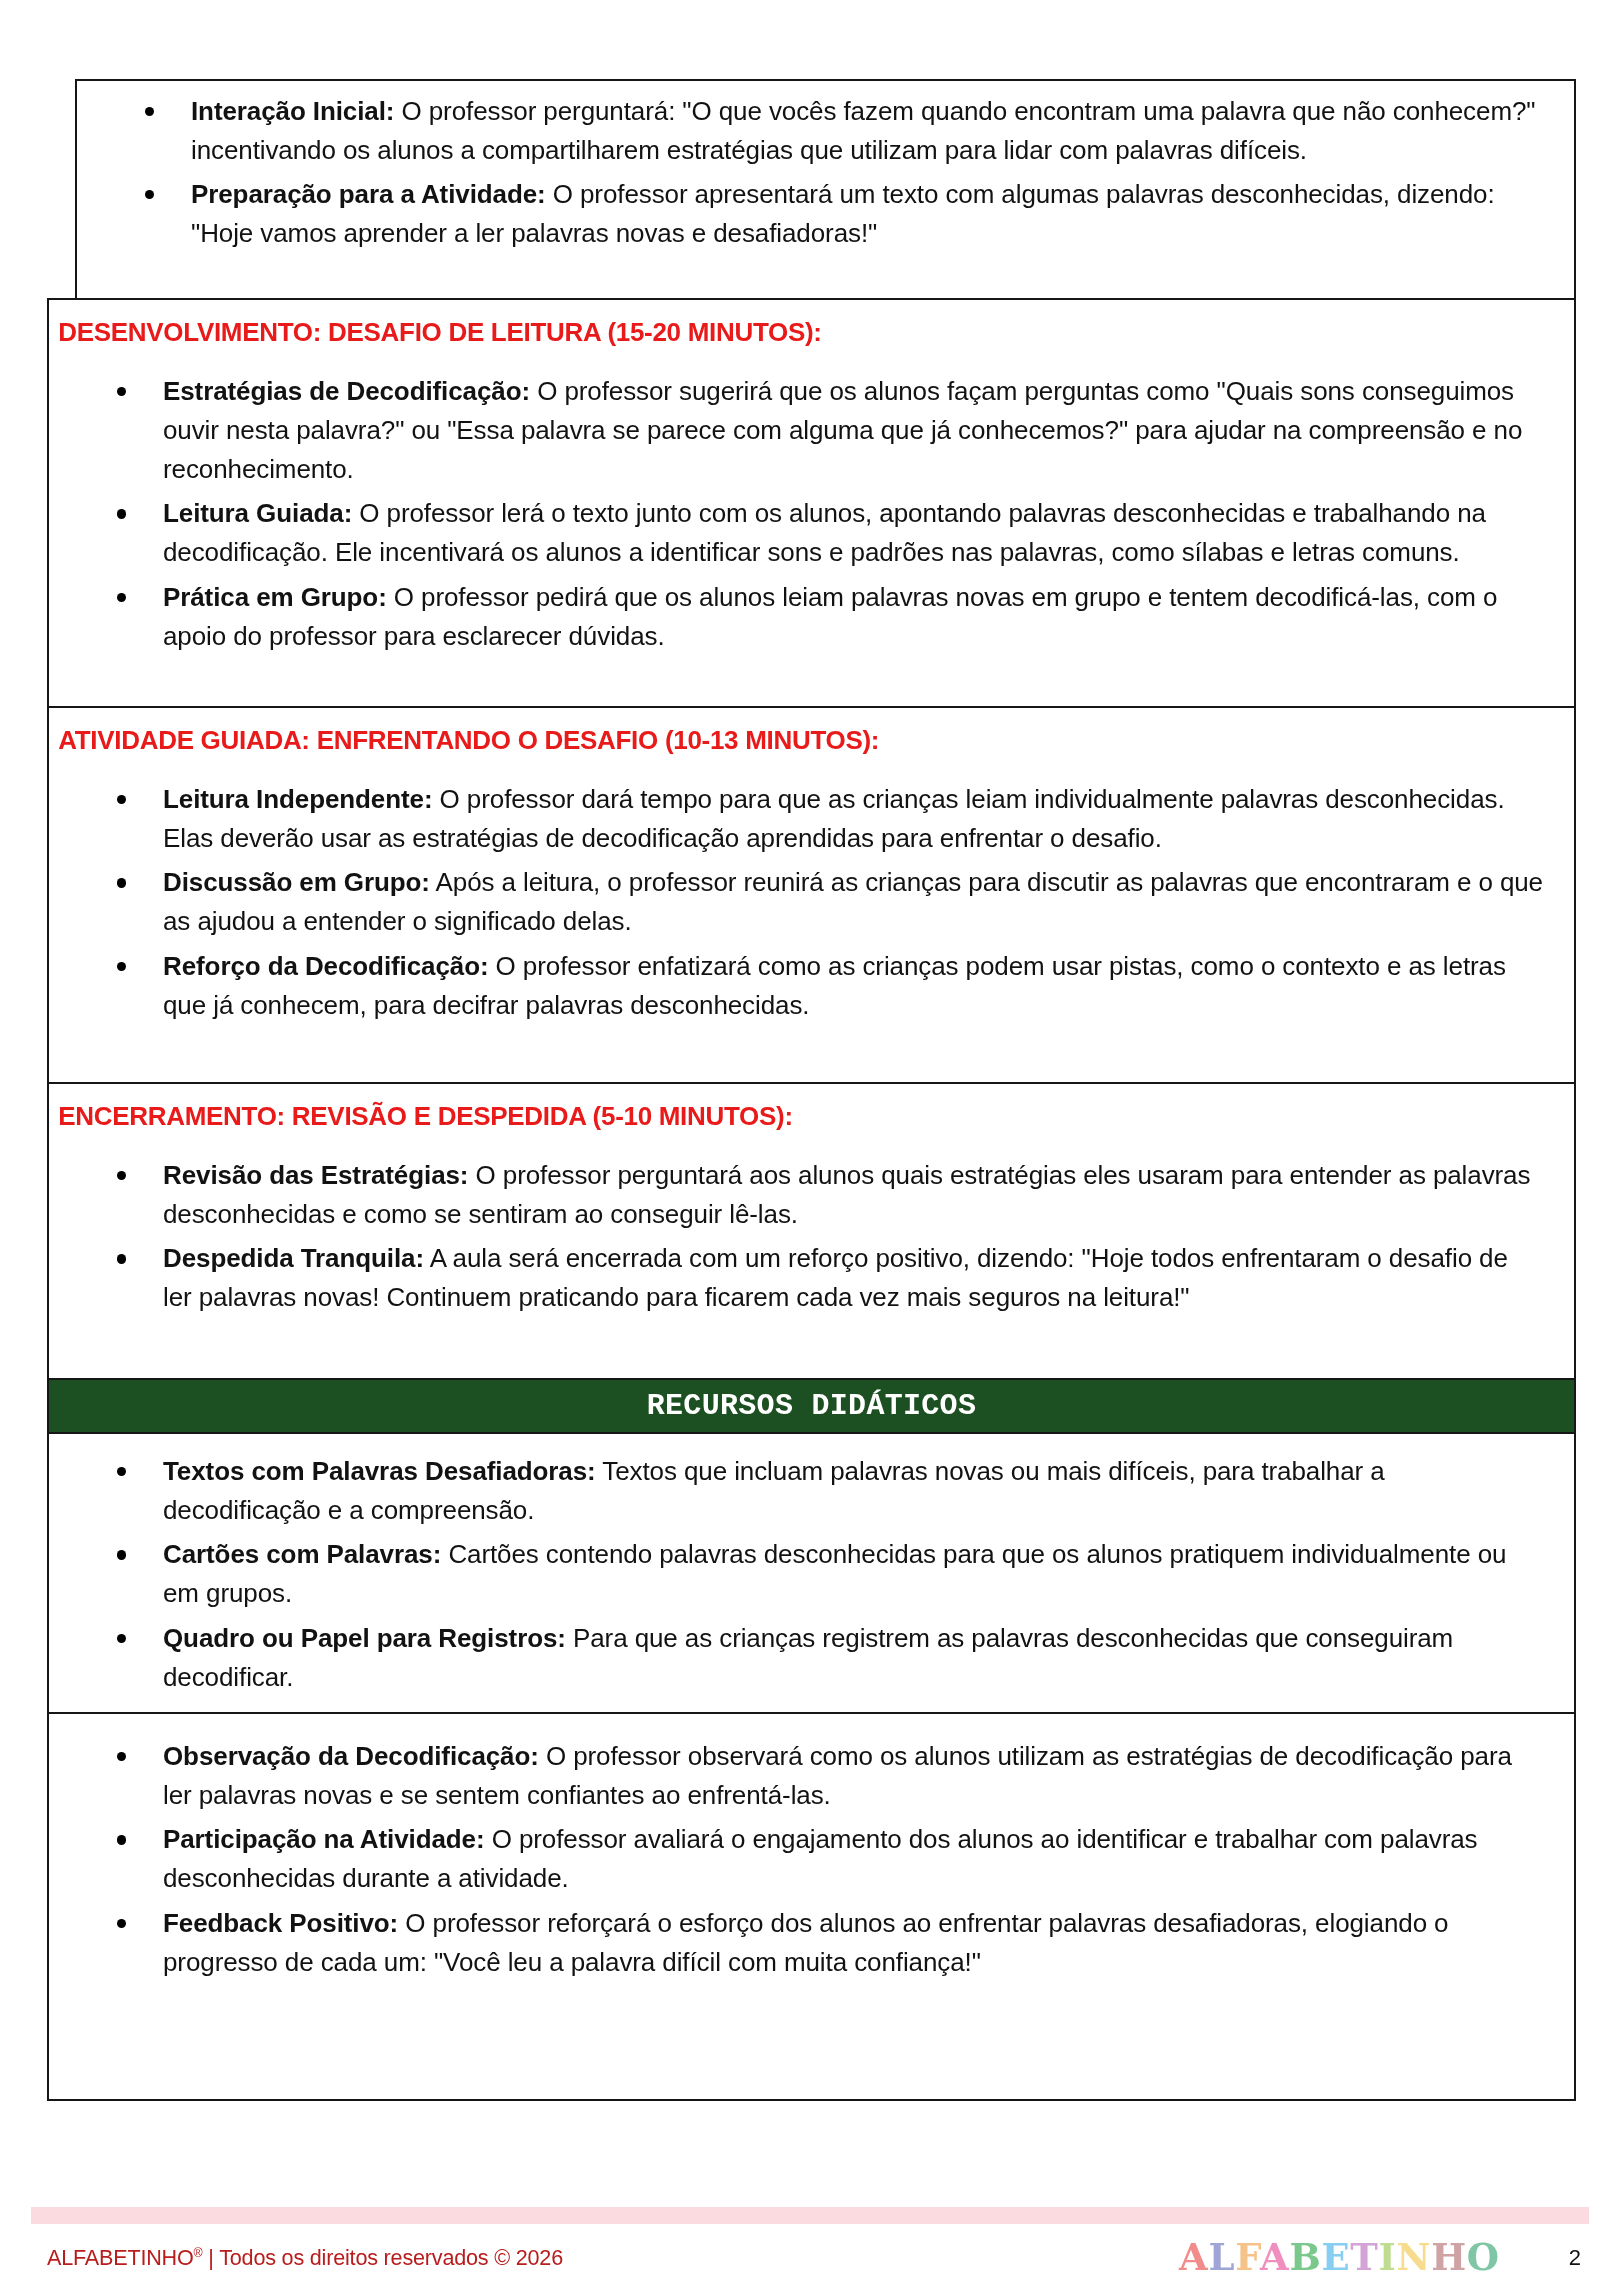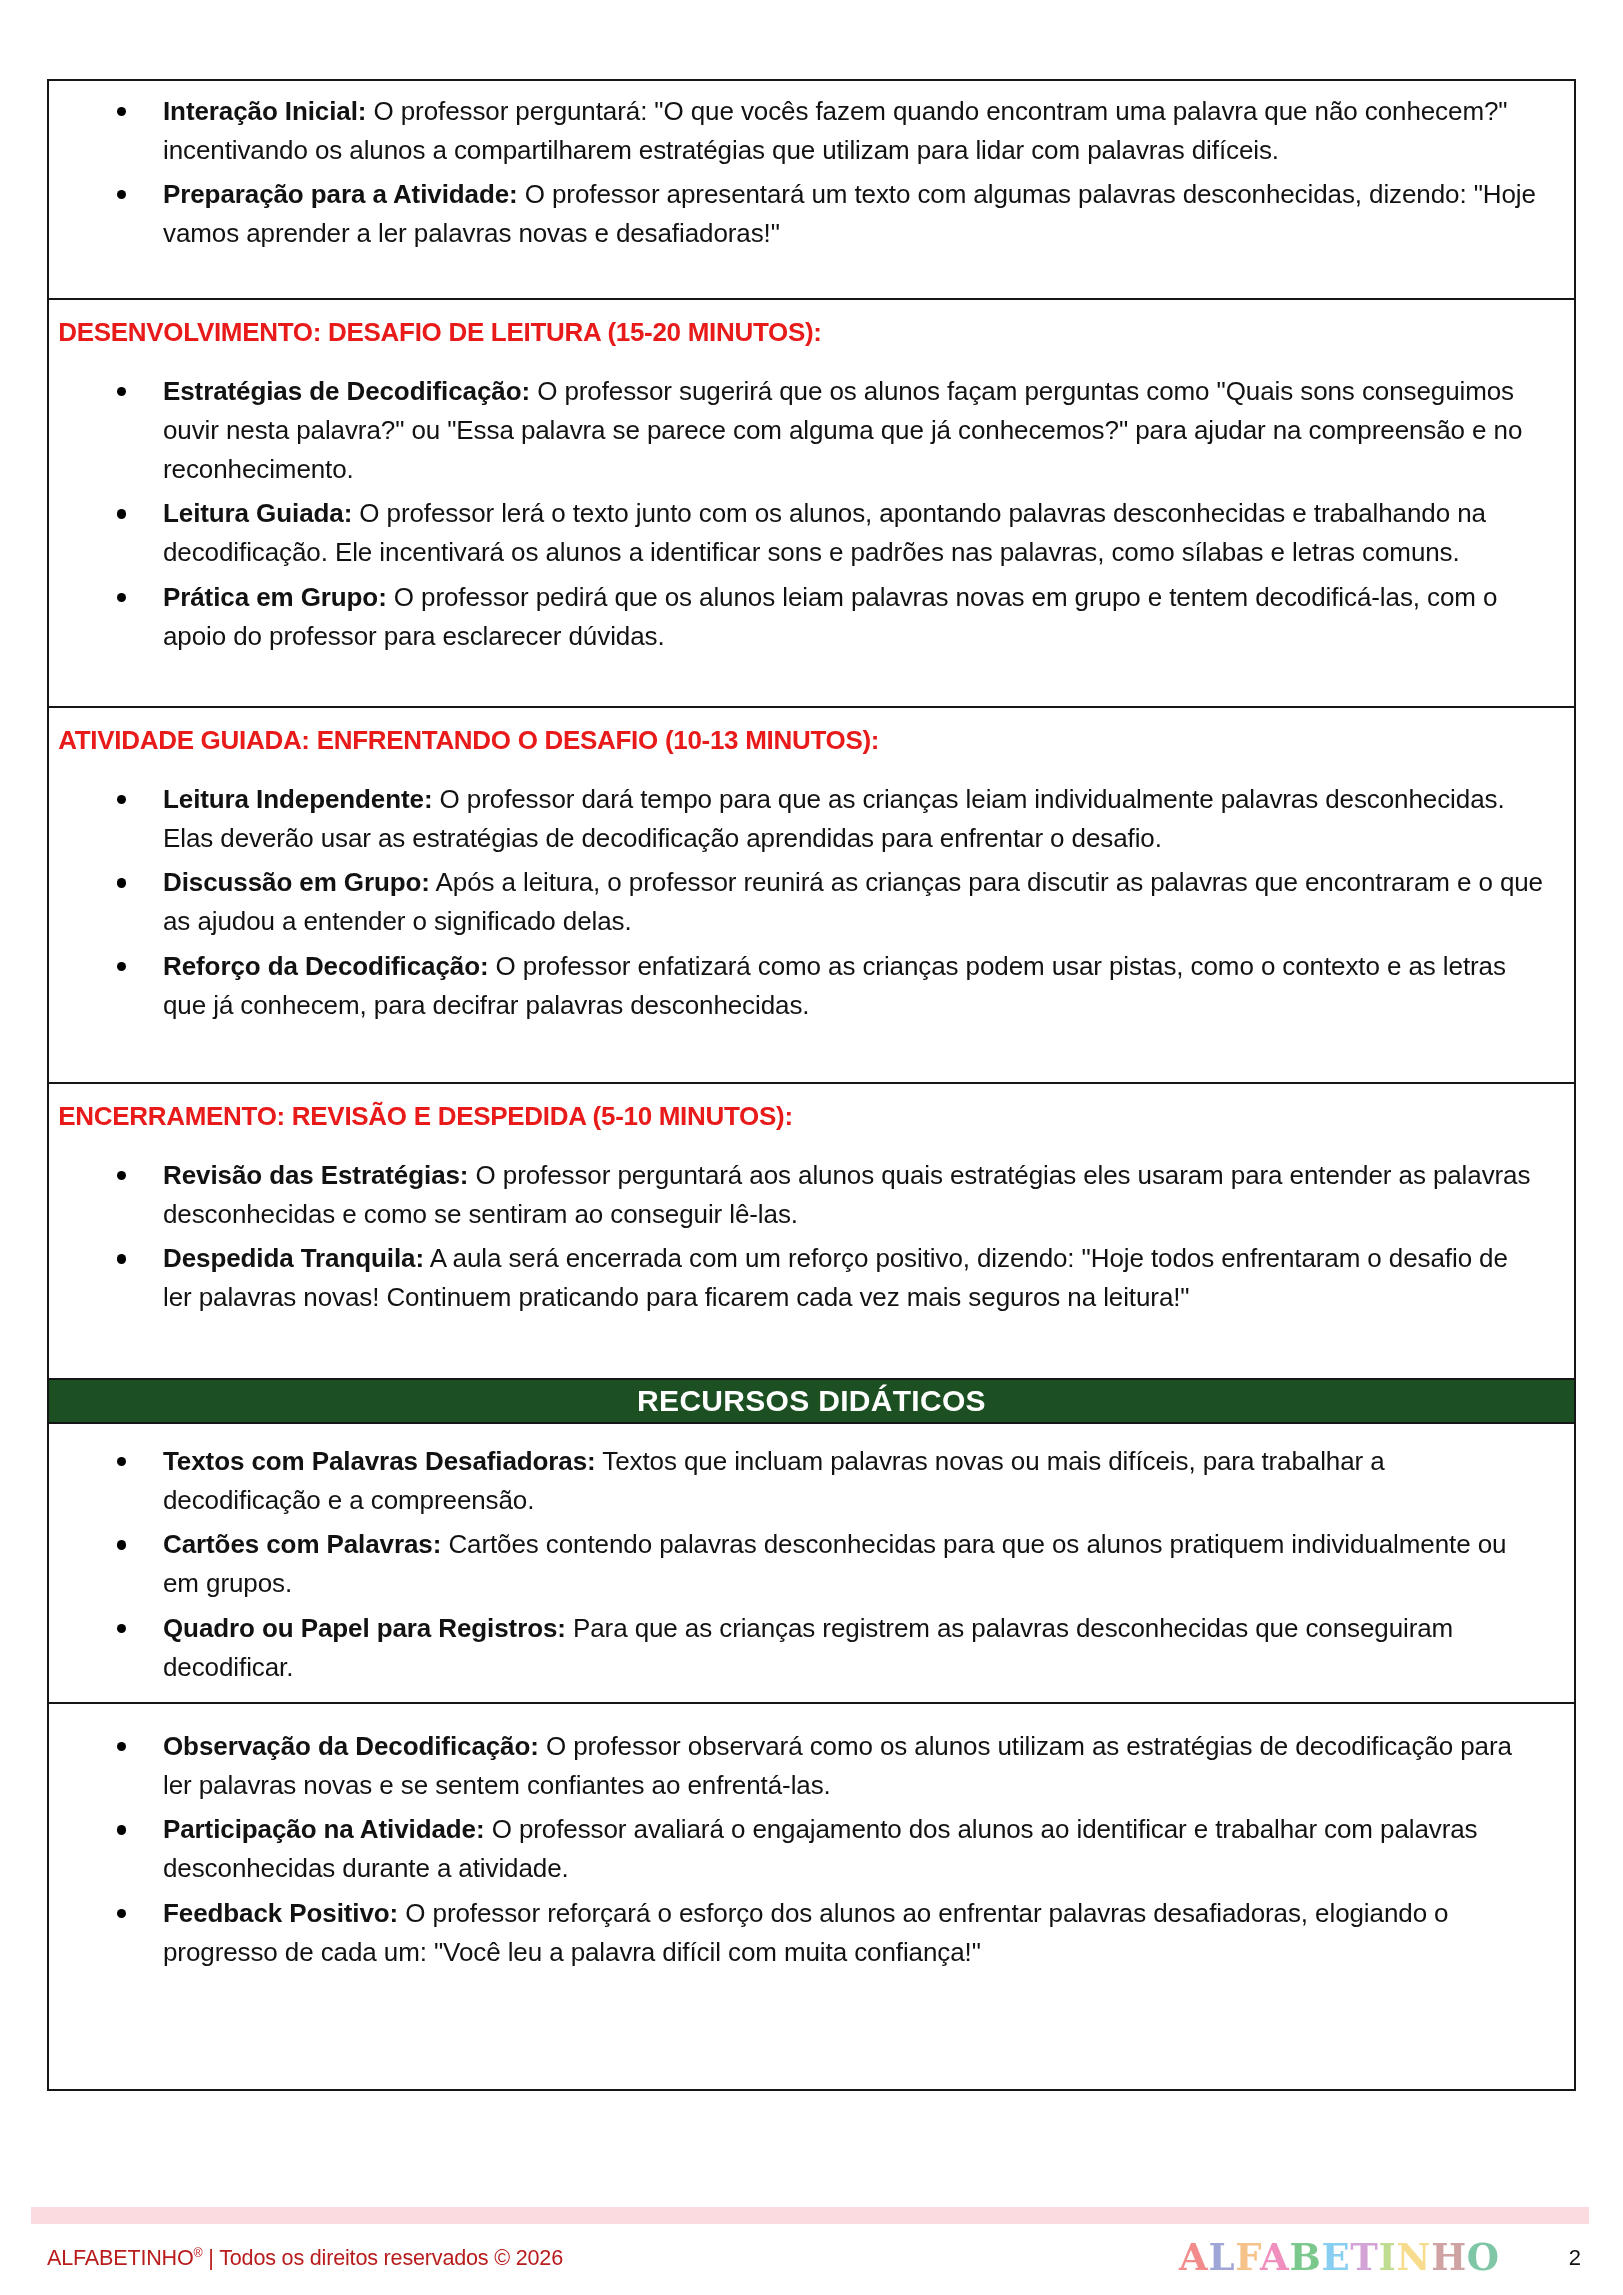--- a/index.html
+++ b/index.html
@@ -53,41 +53,42 @@
   .box h2{
     margin:15.7px 0 0 0;
     padding:0 13px 0 9.2px;
     color:var(--red);
     font-size:26px;
     line-height:33px;
     letter-spacing:-0.3px;
     font-weight:bold;
   }
   .box.with-header ul{padding-top:23.6px;padding-bottom:13px;}
-  .box1{min-height:221px;}
+  .box1{min-height:221px;margin-left:28px;}
   .box2{min-height:410px;}
   .box3{min-height:378px;}
   .box3 ul{padding-bottom:21px;}
   .box4{min-height:298px;}
   .box4 ul{padding-bottom:24px;}
   .box5{min-height:279px;}
   .box5 ul{padding-top:18.3px;padding-bottom:15px;}
   .box6{min-height:389px;}
   .box6 ul{padding-top:23.6px;}
   .banner{
-    height:46px;
+    height:56px;
     border:2px solid var(--border);
     background:var(--green);
     color:#ffffff;
     display:flex;
     align-items:center;
     justify-content:center;
     font-weight:bold;
     font-size:30px;
     letter-spacing:0.3px;
+    font-family:Liberation Mono, monospace;
   }
   .pink-bar{
     position:absolute;
     left:31px;top:2207px;
     width:1558px;height:17px;
     background:var(--pink);
   }
   .footer{
     position:absolute;
     left:47px;right:42px;top:2232px;

